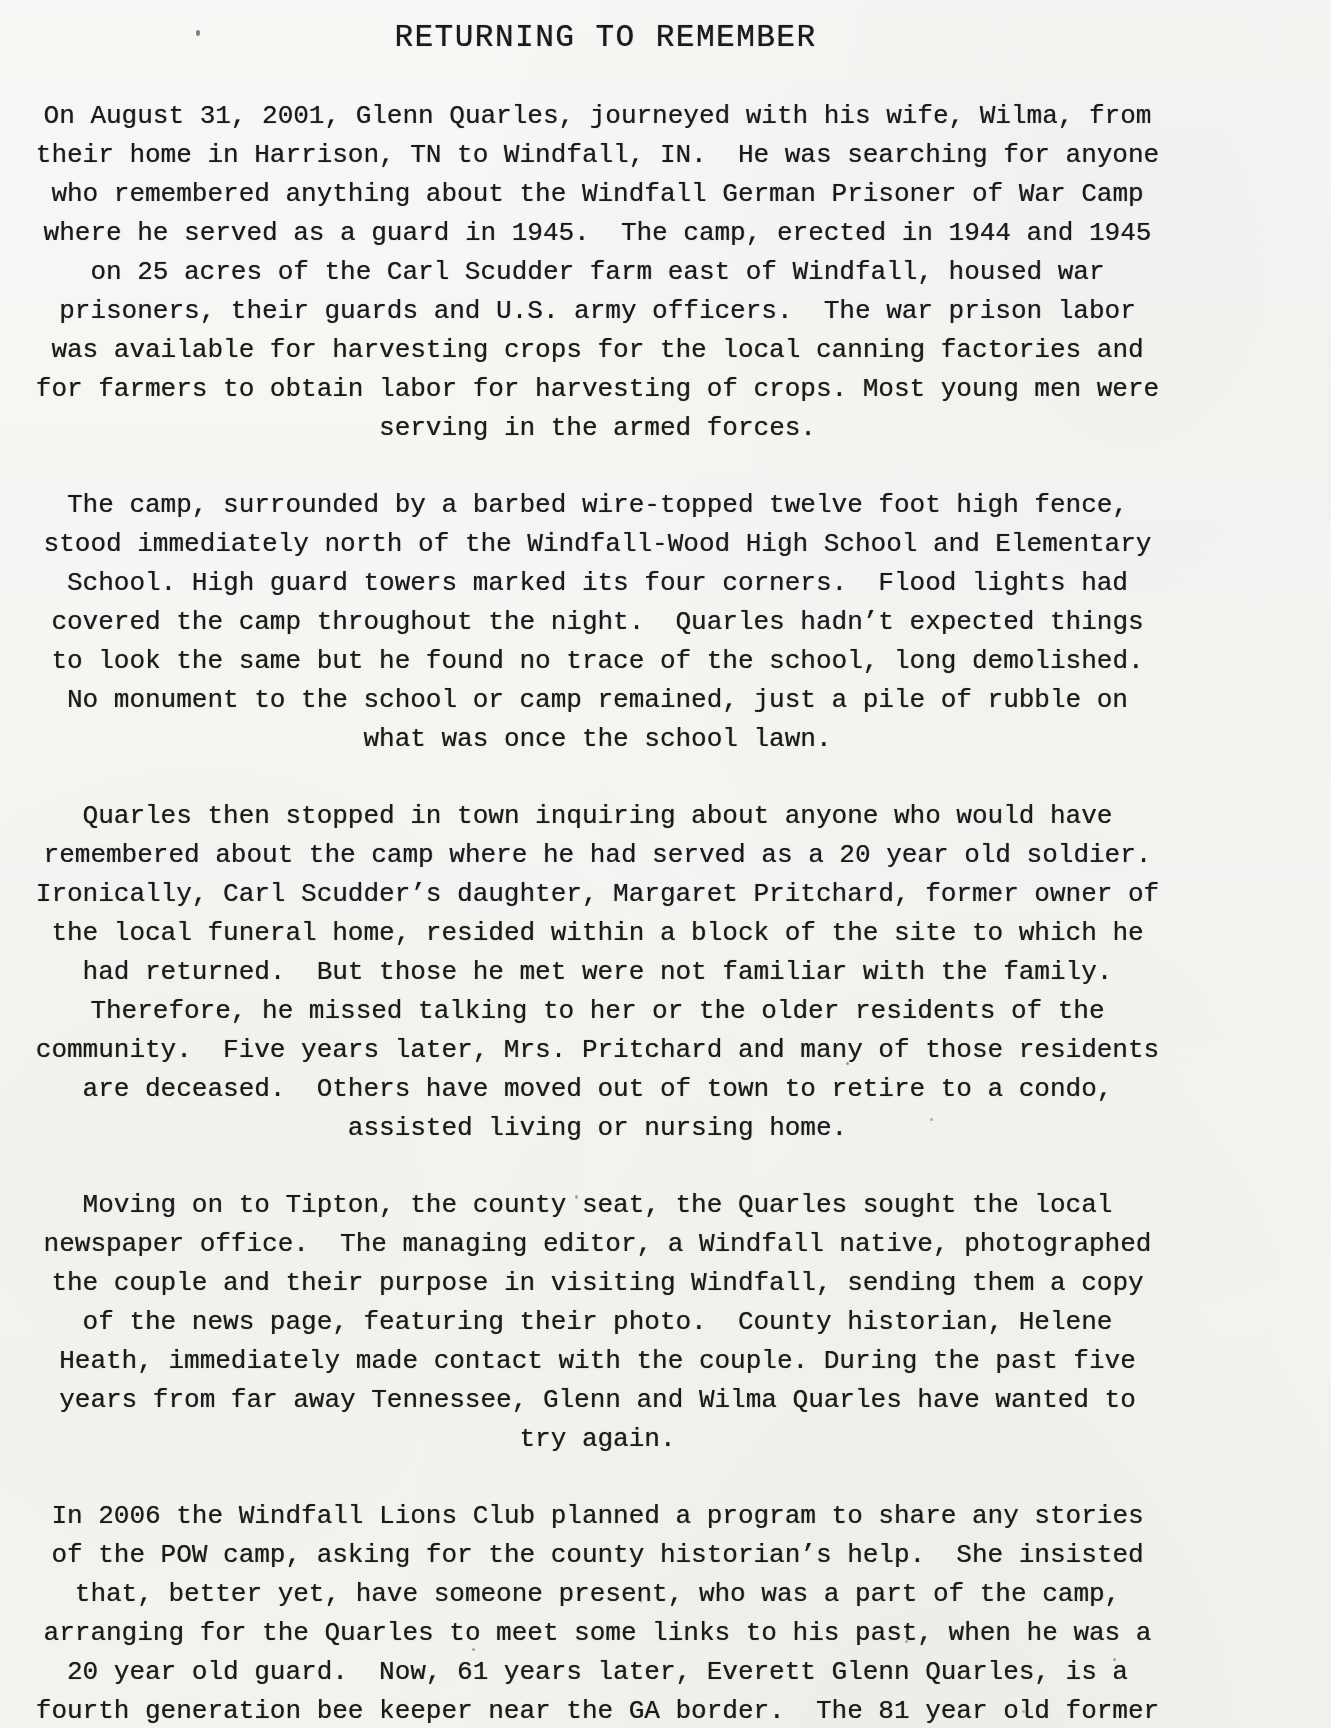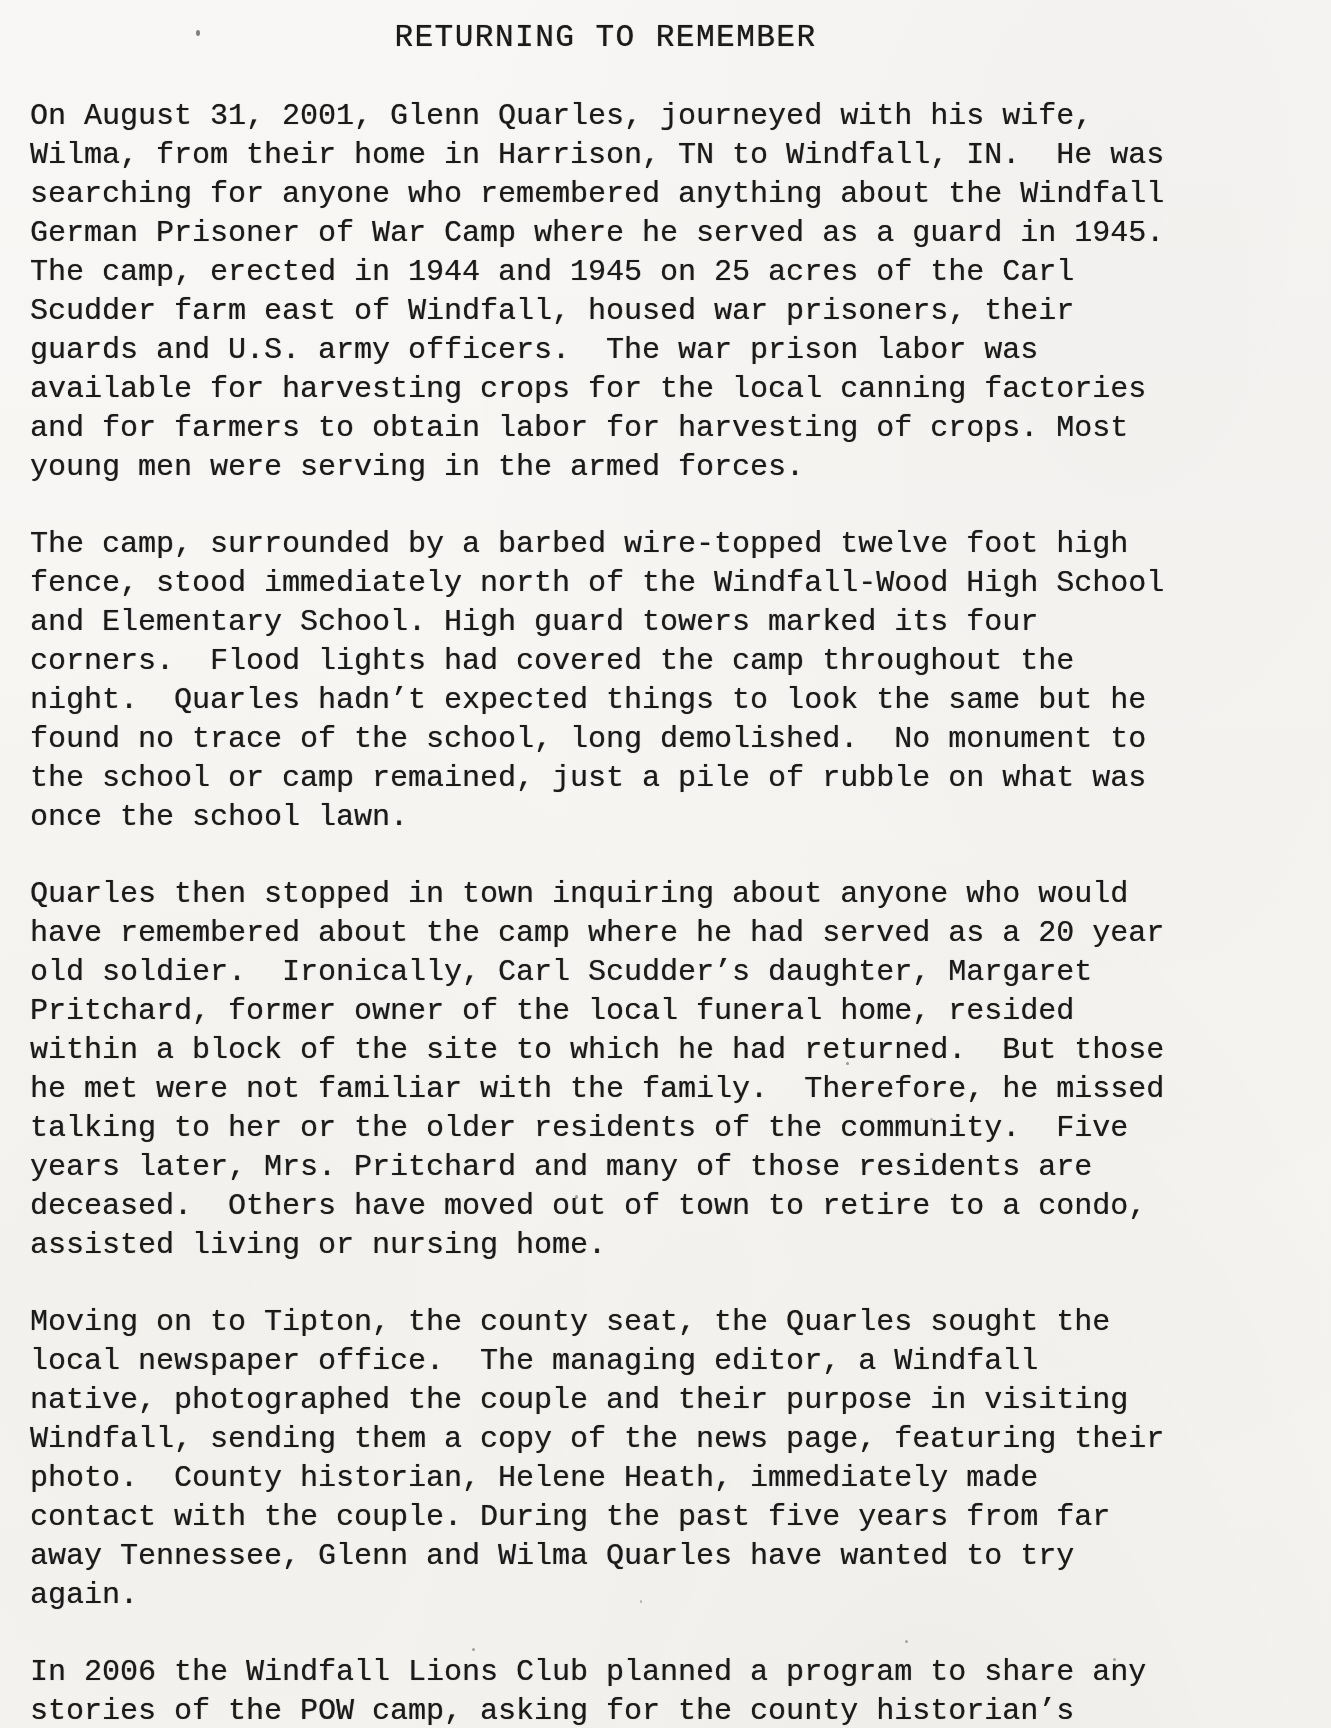--- a/index.html
+++ b/index.html
@@ -26,25 +26,25 @@
   .title {
     font-size: 31px;
     font-weight: normal;
     line-height: 39px;
     text-align: center;
     letter-spacing: 1.5px;
     margin: 0 0 40px 0;
     text-shadow: 0 0 1px rgba(15,15,15,0.55), 0.4px 0.4px 0 rgba(15,15,15,0.35);
   }
   .para {
-    font-size: 30px;
+    font-size: 26px;
     line-height: 39px;
     margin: 0 16px 38px 0;
     white-space: pre-wrap;
-    text-align: left;
+    text-align: center;
     text-shadow: 0 0 1px rgba(15,15,15,0.45), 0.4px 0.3px 0 rgba(15,15,15,0.25);
   }
   .signature {
     font-size: 30px;
     line-height: 39px;
     text-align: left;
     margin: 32px 40px 0 0;
     white-space: pre-wrap;
     text-shadow: 0 0 1px rgba(15,15,15,0.45), 0.4px 0.3px 0 rgba(15,15,15,0.25);
   }

